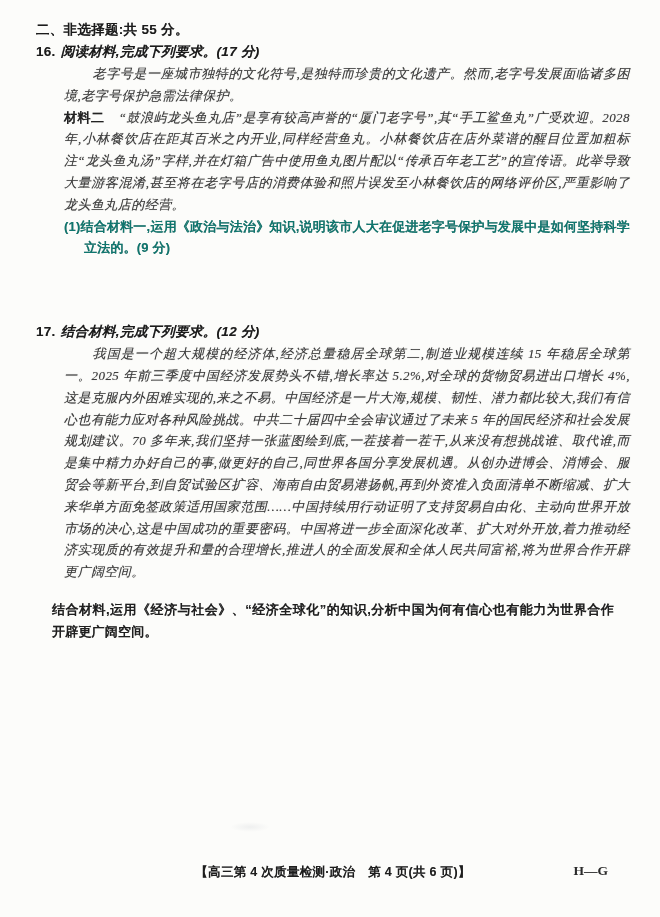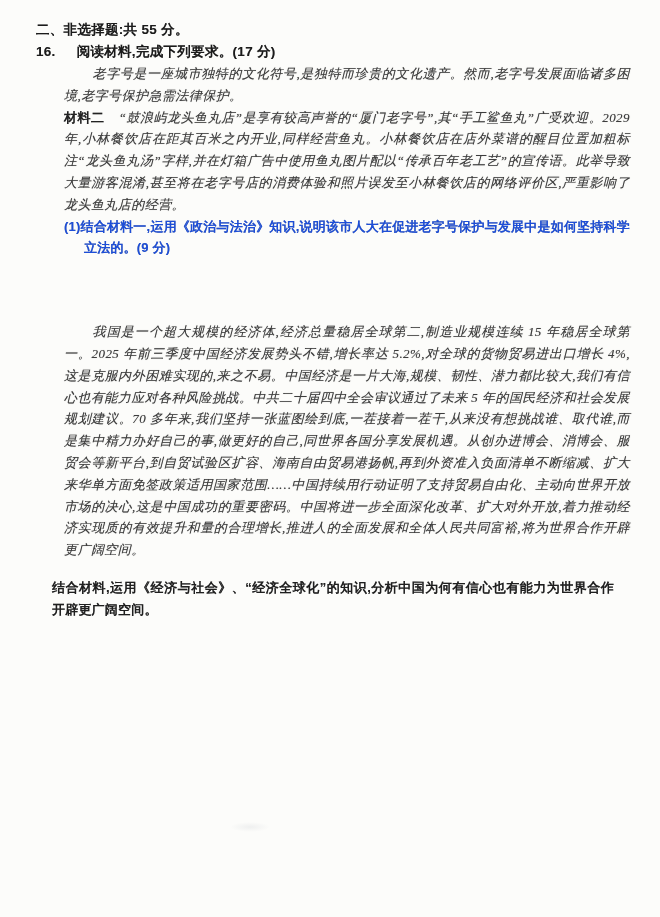--- a/index.html
+++ b/index.html
@@ -21,22 +21,22 @@
   .hei {
     font-family: "Liberation Sans", "DejaVu Sans", sans-serif;
     font-weight: 700;
     font-size: 13.5px;
     line-height: 22px;
     color: #1b1b1b;
     letter-spacing: 0.3px;
     text-shadow: 0 0 0.5px rgba(40,40,40,0.45);
   }
   .qhead { display: flex; }
-  .qnum { flex: 0 0 auto; margin-right: 21px; }
-  .qtitle { flex: 1 1 auto; }
+  .qnum { flex: 0 0 auto; margin-right: 5px; }
+  .qtitle { flex: 1 1 auto; font-style: italic; }
   
   .block { margin-left: 28px; }
   
   .kai {
     font-style: italic;
     font-size: 13px;
     line-height: 21.8px;
     letter-spacing: 0.45px;
     color: #3d3d3d;
     text-align: justify;
@@ -51,21 +51,21 @@
     color: #222;
     margin-right: 14px;
     text-shadow: 0 0 0.5px rgba(40,40,40,0.45);
   }
   
   .subq {
     font-family: "Liberation Sans", "DejaVu Sans", sans-serif;
     font-weight: 700;
     font-size: 13px;
     line-height: 21.8px;
-    color: #1d4ed8;
+    color: #0f766e;
     letter-spacing: 0.2px;
     text-align: justify;
     text-shadow: 0 0 0.5px rgba(40,40,40,0.4);
     padding-left: 20px;
     text-indent: -20px;
     margin: 0;
   }
   .closing {
     font-family: "Liberation Sans", "DejaVu Sans", sans-serif;
     font-weight: 700;
@@ -121,30 +121,38 @@
 
   <div class="hei">二、非选择题:共 55 分。</div>
 
   <div class="qhead hei">
     <span class="qnum">16.</span>
     <span class="qtitle">阅读材料,完成下列要求。(17 分)</span>
   </div>
 
   <div class="block">
     <p class="kai indent2">老字号是一座城市独特的文化符号,是独特而珍贵的文化遗产。然而,老字号发展面临诸多困境,老字号保护急需法律保护。</p>
-    <p class="kai"><span class="mat-label">材料二</span><span>“鼓浪屿龙头鱼丸店”是享有较高声誉的“厦门老字号”,其“手工鲨鱼丸”广受欢迎。2029 年,小林餐饮店在距其百米之内开业,同样经营鱼丸。小林餐饮店在店外菜谱的醒目位置加粗标注“龙头鱼丸汤”字样,并在灯箱广告中使用鱼丸图片配以“传承百年老工艺”的宣传语。此举导致大量游客混淆,甚至将在老字号店的消费体验和照片误发至小林餐饮店的网络评价区,严重影响了龙头鱼丸店的经营。</span></p>
+    <p class="kai"><span class="mat-label">材料二</span><span>“鼓浪屿龙头鱼丸店”是享有较高声誉的“厦门老字号”,其“手工鲨鱼丸”广受欢迎。2028 年,小林餐饮店在距其百米之内开业,同样经营鱼丸。小林餐饮店在店外菜谱的醒目位置加粗标注“龙头鱼丸汤”字样,并在灯箱广告中使用鱼丸图片配以“传承百年老工艺”的宣传语。此举导致大量游客混淆,甚至将在老字号店的消费体验和照片误发至小林餐饮店的网络评价区,严重影响了龙头鱼丸店的经营。</span></p>
     <p class="subq">(1)结合材料一,运用《政治与法治》知识,说明该市人大在促进老字号保护与发展中是如何坚持科学立法的。(9 分)</p>
   </div>
 
   <div class="gap-between-questions"></div>
 
+  <div class="qhead hei">
+    <span class="qnum">17.</span>
+    <span class="qtitle">结合材料,完成下列要求。(12 分)</span>
+  </div>
 
   <div class="block">
     <p class="kai indent2">我国是一个超大规模的经济体,经济总量稳居全球第二,制造业规模连续 15 年稳居全球第一。2025 年前三季度中国经济发展势头不错,增长率达 5.2%,对全球的货物贸易进出口增长 4%,这是克服内外困难实现的,来之不易。中国经济是一片大海,规模、韧性、潜力都比较大,我们有信心也有能力应对各种风险挑战。中共二十届四中全会审议通过了未来 5 年的国民经济和社会发展规划建议。70 多年来,我们坚持一张蓝图绘到底,一茬接着一茬干,从来没有想挑战谁、取代谁,而是集中精力办好自己的事,做更好的自己,同世界各国分享发展机遇。从创办进博会、消博会、服贸会等新平台,到自贸试验区扩容、海南自由贸易港扬帆,再到外资准入负面清单不断缩减、扩大来华单方面免签政策适用国家范围……中国持续用行动证明了支持贸易自由化、主动向世界开放市场的决心,这是中国成功的重要密码。中国将进一步全面深化改革、扩大对外开放,着力推动经济实现质的有效提升和量的合理增长,推进人的全面发展和全体人民共同富裕,将为世界合作开辟更广阔空间。</p>
   </div>
 
   <p class="closing">结合材料,运用《经济与社会》、“经济全球化”的知识,分析中国为何有信心也有能力为世界合作开辟更广阔空间。</p>
 
   <div class="artifact-dot"></div>
   <div class="artifact-smudge"></div>
 
+  <div class="footer">
+    <span class="footer-info">【高三第 4 次质量检测·政治　第 4 页(共 6 页)】</span>
+    <span class="footer-code">H—G</span>
+  </div>
 
 </div>
 
 </body></html>

